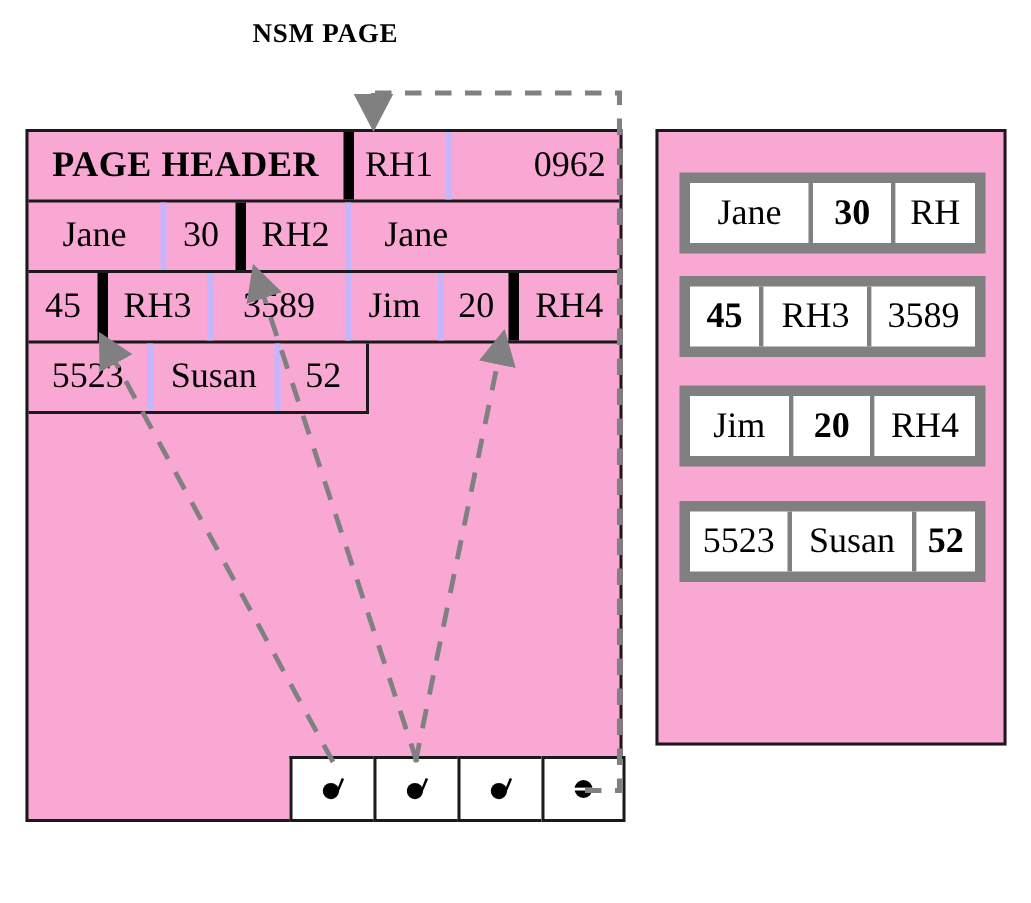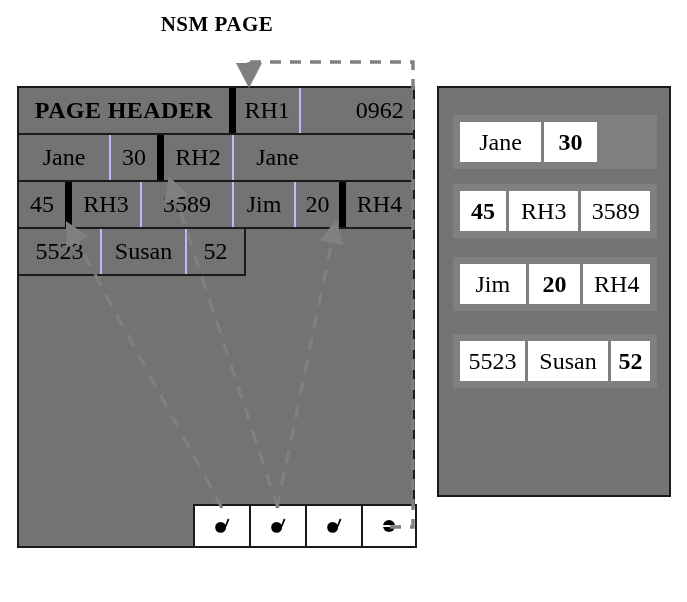--- a/index.html
+++ b/index.html
@@ -5,38 +5,38 @@
   html,body{margin:0;padding:0;}
   body{
     width:687px;height:602px;background:#ffffff;
     font-family:"Liberation Serif","DejaVu Serif",serif;
     overflow:hidden;position:relative;
   }
   #stage{position:absolute;left:0;top:0;width:687px;height:602px;}
 
   
   .title{
-    position:absolute;font-weight:bold;font-size:21px;
+    position:absolute;font-weight:bold;font-size:18px;
     letter-spacing:.5px;color:#000;white-space:nowrap;
     font-family:"Liberation Serif","DejaVu Serif",serif;
   }
   #nsm-title{left:17px;top:12px;width:400px;text-align:center;}
   #cache-title{left:437px;top:12px;width:234px;text-align:center;}
 
   
-  .outer-box{position:absolute;border:2px solid #1a1a1a;background:#737373;box-sizing:border-box;text-align:right;}
+  .outer-box{position:absolute;border:2px solid #1a1a1a;background:#f9a8d4;box-sizing:border-box;text-align:right;}
   #nsm-box{left:17px;top:86px;width:398px;height:462px;}
   #cache-box{left:437px;top:86px;width:234px;height:411px;}
 
   
   .nsm-row{position:absolute;left:0;box-sizing:border-box;
     border-bottom:2px solid #1a1a1a;display:flex;}
   .cell{
     box-sizing:border-box;display:flex;align-items:center;justify-content:center;
-    font-size:24px;color:#000;border-right:2px solid #c4b5fd;
+    font-size:24px;color:#000;border-right:4px solid #c4b5fd;
     height:100%;white-space:nowrap;overflow:hidden;
   }
   .cell.last{border-right:none;}
   .cell.b{font-weight:bold;}
   .cell.thick{border-right:7px solid #000;}
   .cell.hdr{font-weight:bold;letter-spacing:.4px;}
 
   
   #bottom-boxes{position:absolute;left:193px;top:504px;height:44px;display:flex;}
   .bbox{width:56px;height:44px;box-sizing:border-box;
@@ -98,20 +98,21 @@
           <div class="cell last" style="width: 57px;">52</div>
         </div>
       </div>
   </div>
 
   <div class="outer-box" id="cache-box">
     <div id="cache-lines">
         <div class="cache-line" style="left: 14px; top: 27px; width: 204px; height: 54px; background: rgb(128, 128, 128);">
           <div class="cl-cell" style="width: 84px;">Jane</div>
           <div class="cl-cell b" style="width: 56px;">30</div>
+          <div class="cl-cell lastc" style="width: 54px;">RH</div>
         </div>
         <div class="cache-line" style="left: 14px; top: 96px; width: 204px; height: 54px; background: rgb(128, 128, 128);">
           <div class="cl-cell b" style="width: 50px;">45</div>
           <div class="cl-cell" style="width: 74px;">RH3</div>
           <div class="cl-cell lastc" style="width: 70px;">3589</div>
         </div>
         <div class="cache-line" style="left: 14px; top: 169px; width: 204px; height: 54px; background: rgb(128, 128, 128);">
           <div class="cl-cell" style="width: 70px;">Jim</div>
           <div class="cl-cell b" style="width: 56px;">20</div>
           <div class="cl-cell lastc" style="width: 68px;">RH4</div>

